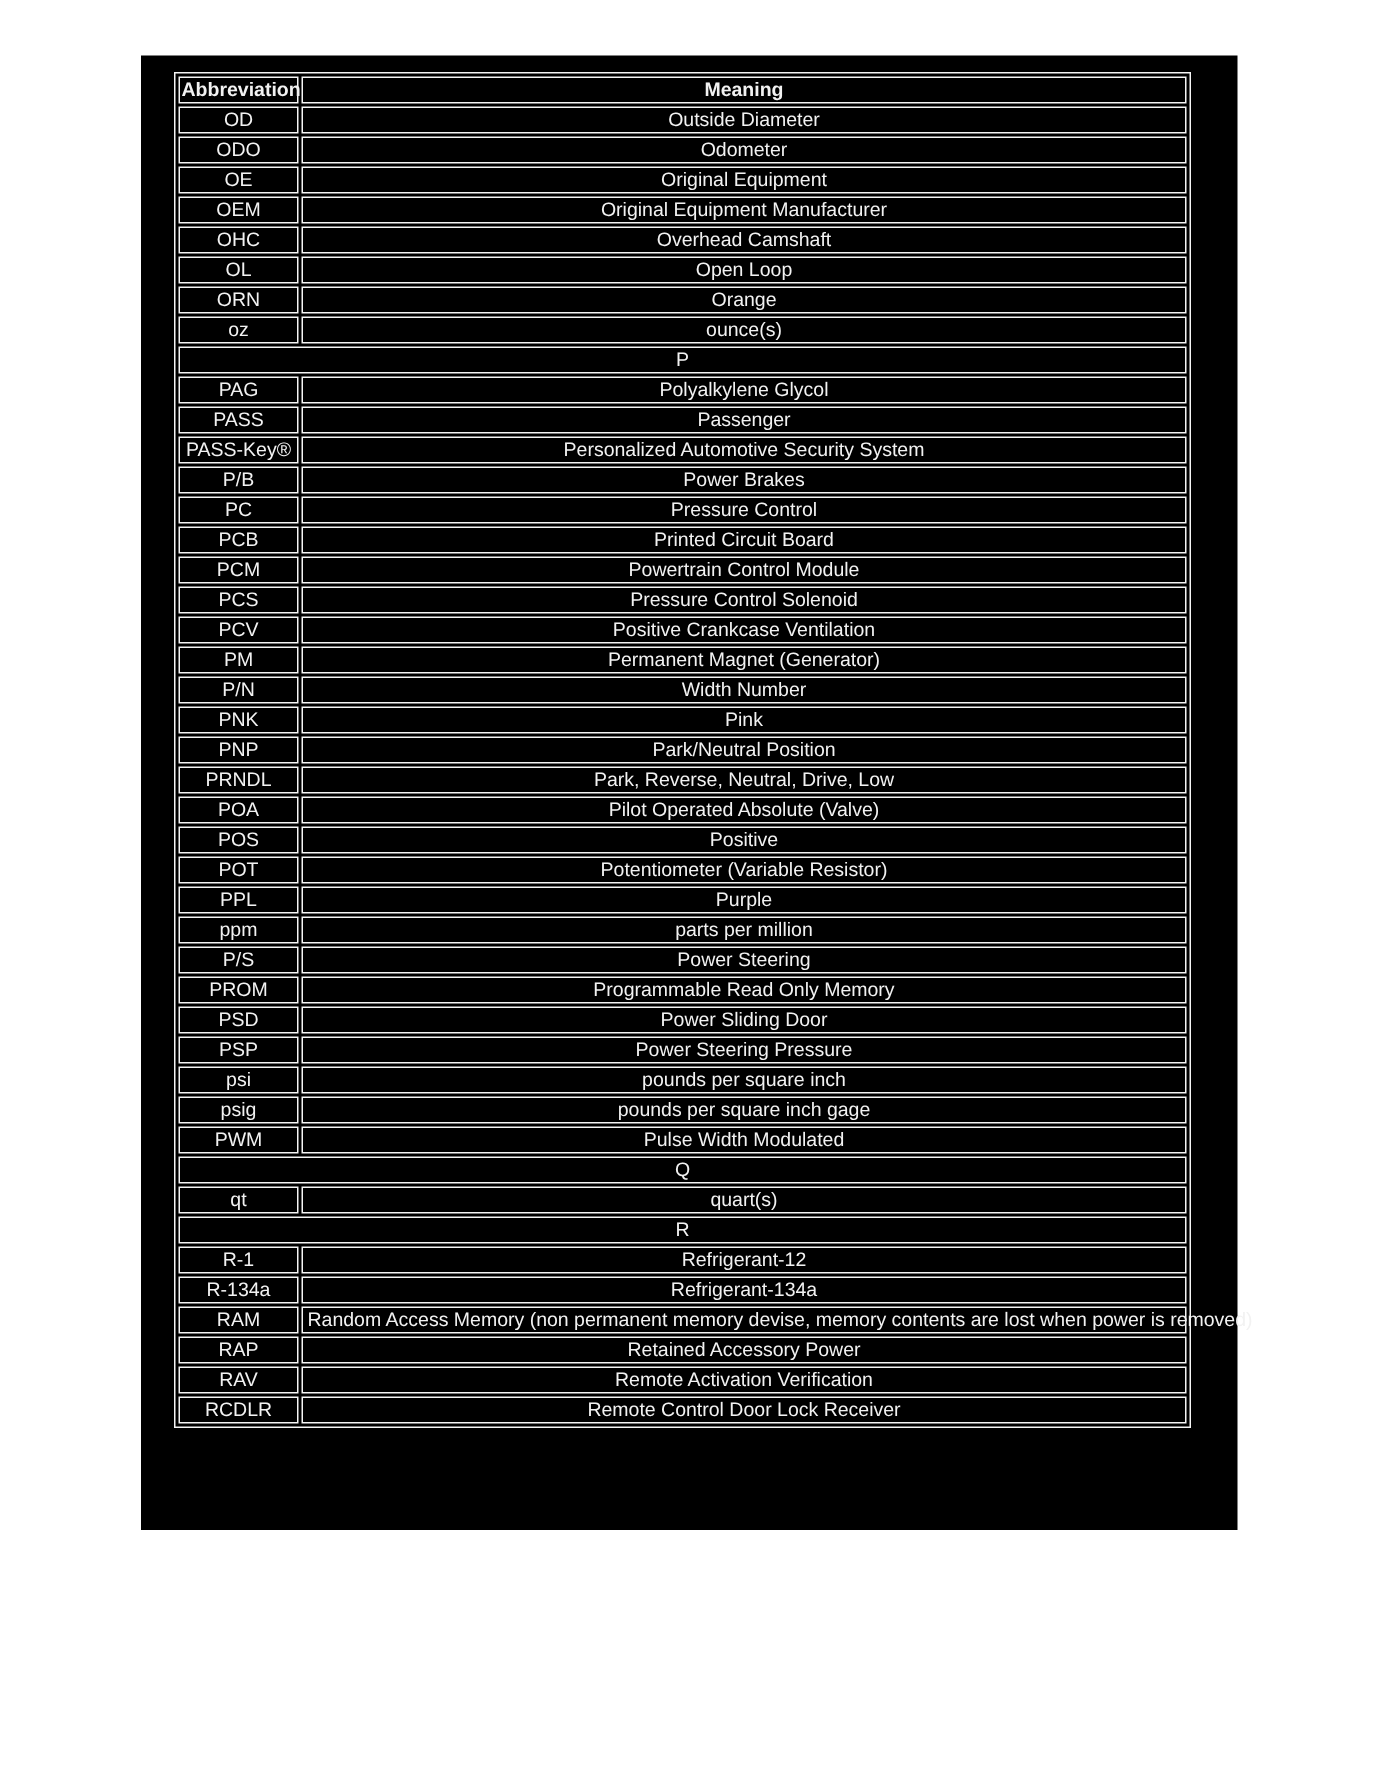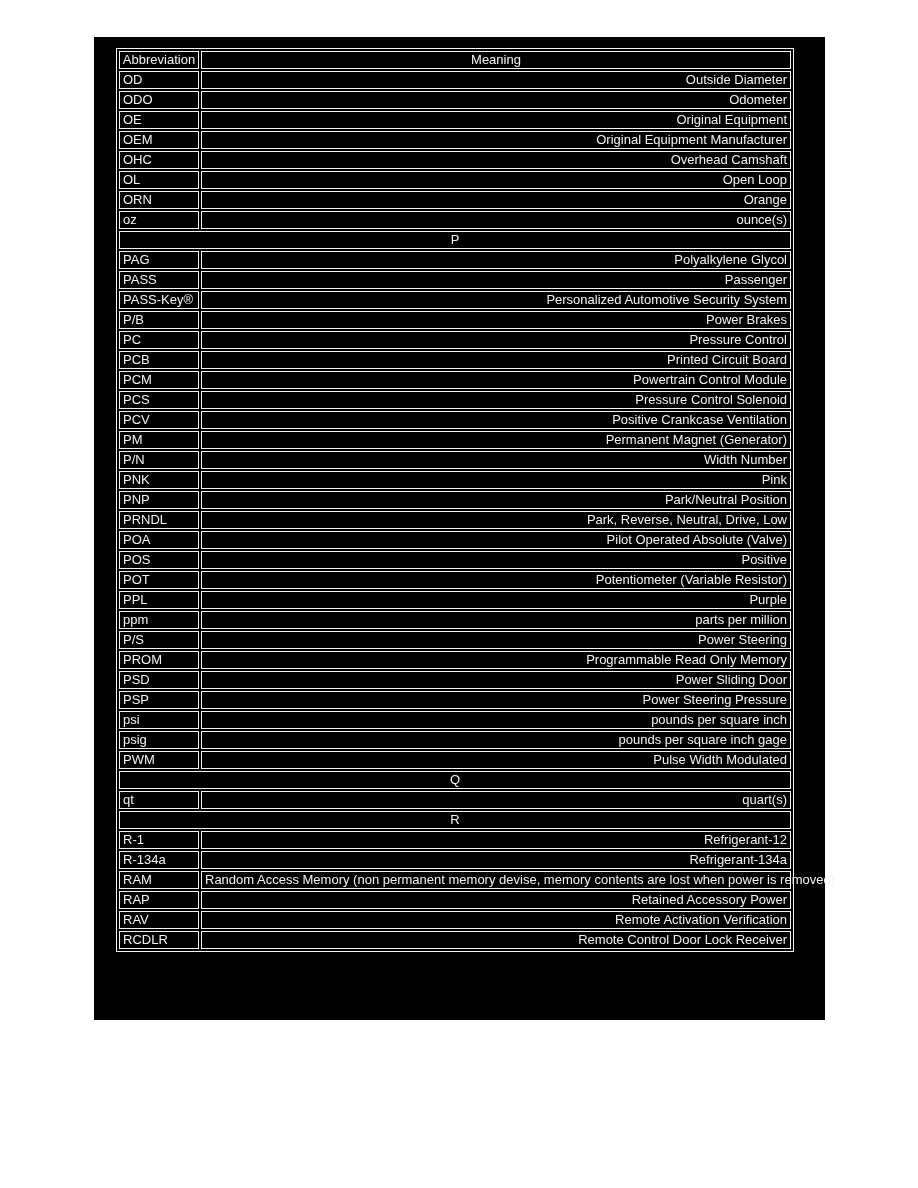--- a/index.html
+++ b/index.html
@@ -40,26 +40,26 @@
     background: #000000;
     color: #f2f2f2;
     font-size: 13px;
     line-height: 16px;
     height: 16px;
     padding: 0 3px;
     white-space: nowrap;
     font-family: "Liberation Sans", sans-serif;
   }
   th {
-    font-weight: normal;
+    font-weight: bold;
     text-align: center;
     padding: 0 1px;
   }
-  td.abbr { }
-  td.meaning { text-align: right; }
+  td.abbr { text-align: center; }
+  td.meaning { text-align: center; }
   td.section { text-align: center; }
 </style>
 </head>
 <body>
 
 <div class="panel">
   <table class="abbrev-table">
     <colgroup>
       <col class="col-abbr">
       <col class="col-meaning">

